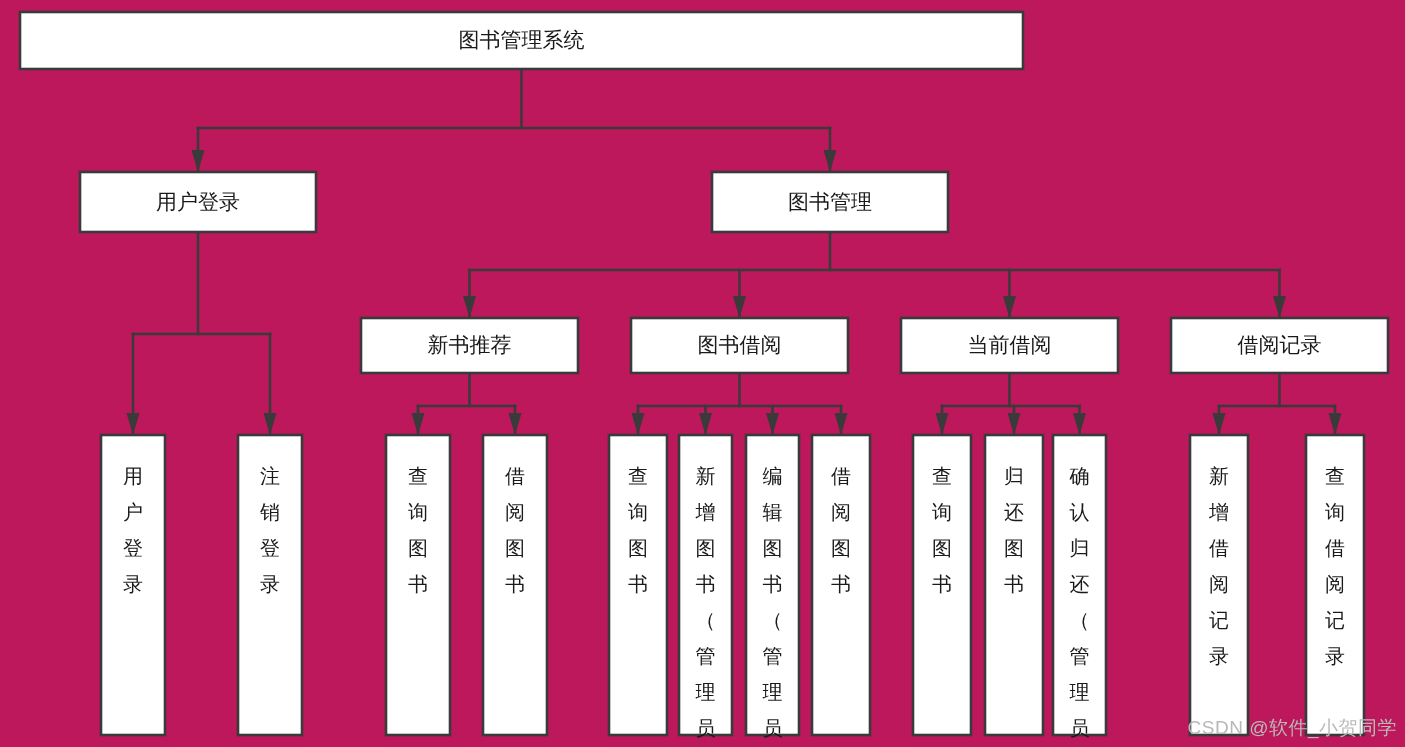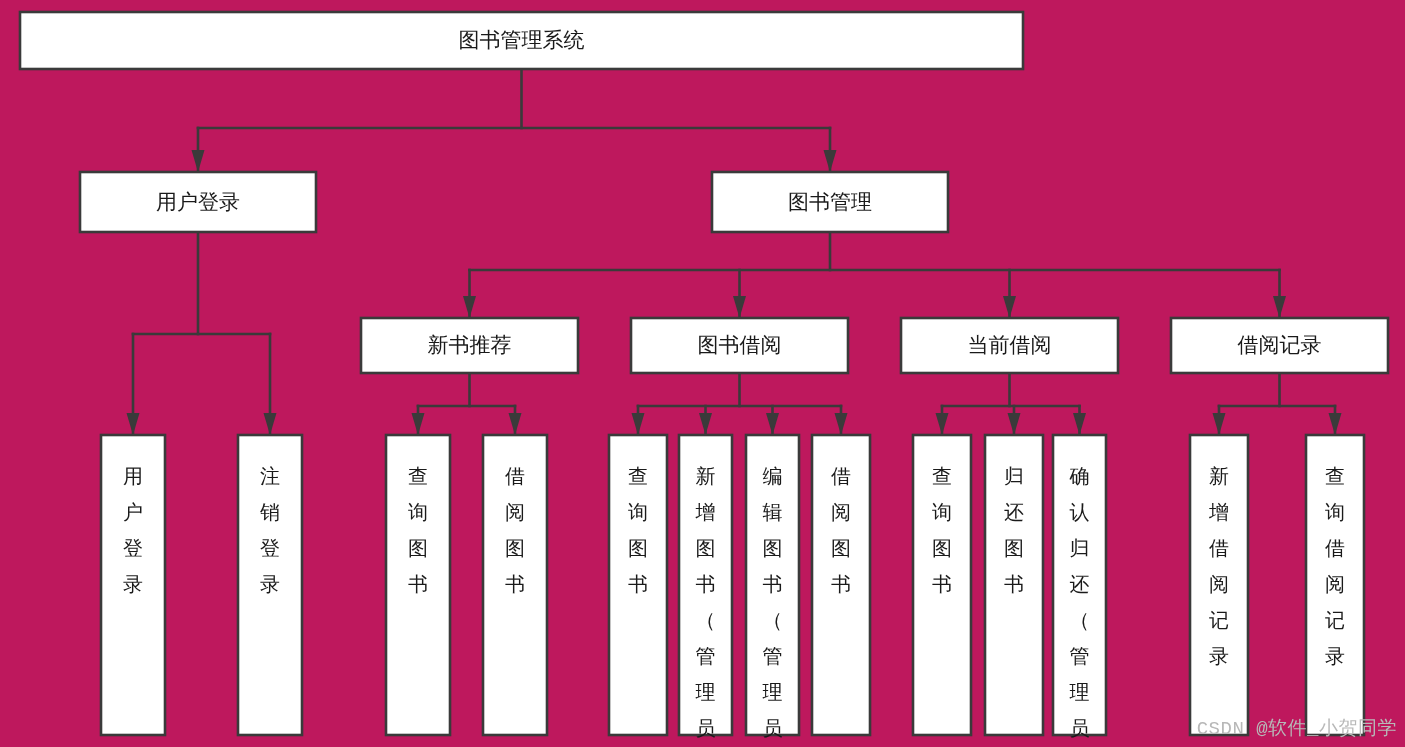--- a/index.html
+++ b/index.html
@@ -51,21 +51,21 @@
   .node-label-v {
     font-family: "Liberation Sans", "DejaVu Sans", sans-serif;
     font-size: 20px;
     fill: #1a1a1a;
     text-anchor: middle;
   }
   .watermark {
     position: absolute;
     right: 8px;
     bottom: 6px;
-    font-family: Liberation Mono, monospace;
+    font-family: Liberation Sans, sans-serif;
     font-size: 19px;
     color: #b8b8b8;
     letter-spacing: 0.5px;
     white-space: nowrap;
     user-select: none;
   }
 </style>
 </head>
 <body>
 

